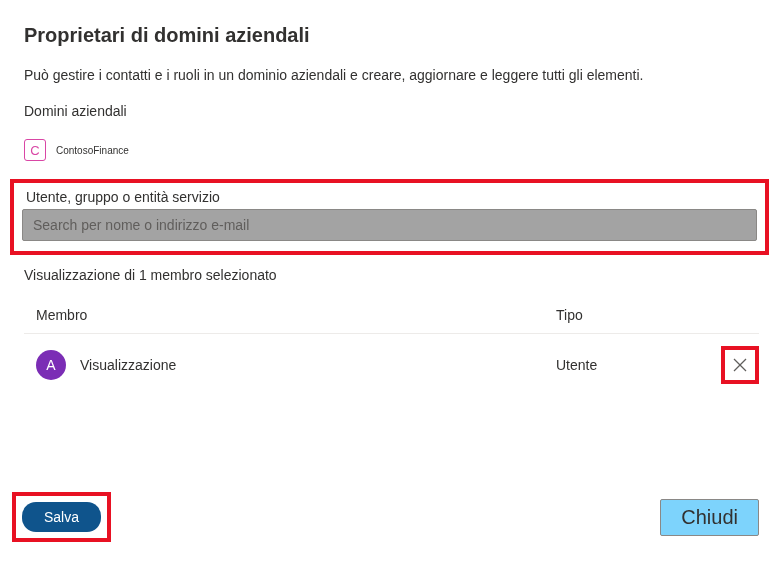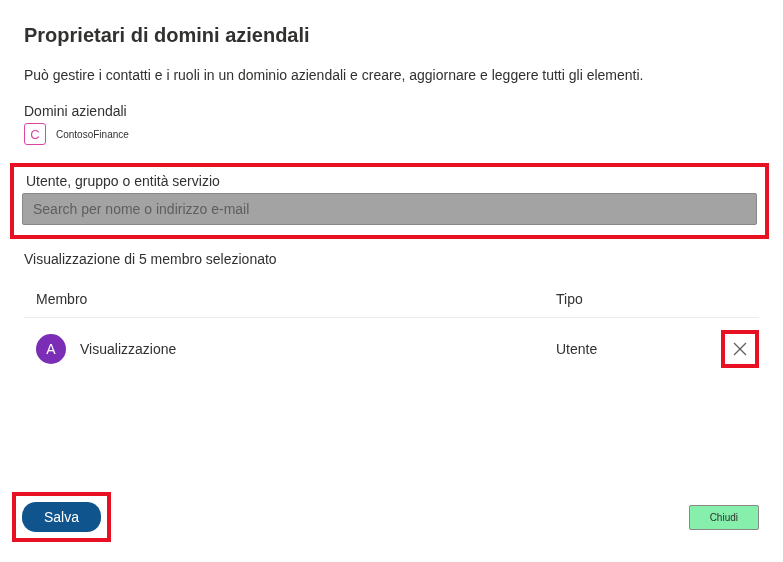--- a/index.html
+++ b/index.html
@@ -24,21 +24,21 @@
       margin-bottom: 20px;
     }
     .description {
       font-size: 14px;
       color: #323130;
       margin-bottom: 20px;
     }
     .section-label {
       font-size: 14px;
       color: #323130;
-      margin-bottom: 4px;
+      margin-bottom: 20px;
     }
     .domain-row {
       display: flex;
       align-items: center;
       gap: 10px;
       margin-bottom: 18px;
     }
     .domain-badge {
       width: 22px;
       height: 22px;
@@ -179,25 +179,25 @@
       background: #0f548c;
       color: #ffffff;
       border: none;
       padding: 7px 22px;
       font-size: 14px;
       font-family: inherit;
       border-radius: 14px;
       cursor: pointer;
     }
     .btn-secondary {
-      background: #86efac;
+      background: #7dd3fc;
       color: #323130;
       border: 1px solid #8a8886;
       padding: 6px 20px;
-      font-size: 10px;
+      font-size: 20px;
       font-family: inherit;
       border-radius: 2px;
       cursor: pointer;
     }
   </style>
 </head>
 <body>
 
 <h1 class="title">Proprietari di domini aziendali</h1>
 
@@ -207,21 +207,21 @@
 <div class="domain-row">
   <div class="domain-badge">C</div>
   <div class="domain-name">ContosoFinance</div>
 </div>
 
 <div class="highlight-box-1">
   <div class="search-label">Utente, gruppo o entità servizio</div>
   <input type="text" class="search-input" placeholder="Search per nome o indirizzo e-mail" style="">
 </div>
 
-<div class="members-caption">Visualizzazione di 5 membro selezionato</div>
+<div class="members-caption">Visualizzazione di 1 membro selezionato</div>
 
 <div class="members-table">
   <div class="table-header">
     <div class="col-member">Membro</div>
     <div class="col-type">Tipo</div>
   </div>
   <div class="table-row">
     <div class="avatar">A</div>
     <div class="member-name">Visualizzazione</div>
     <div class="member-type">Utente</div>

